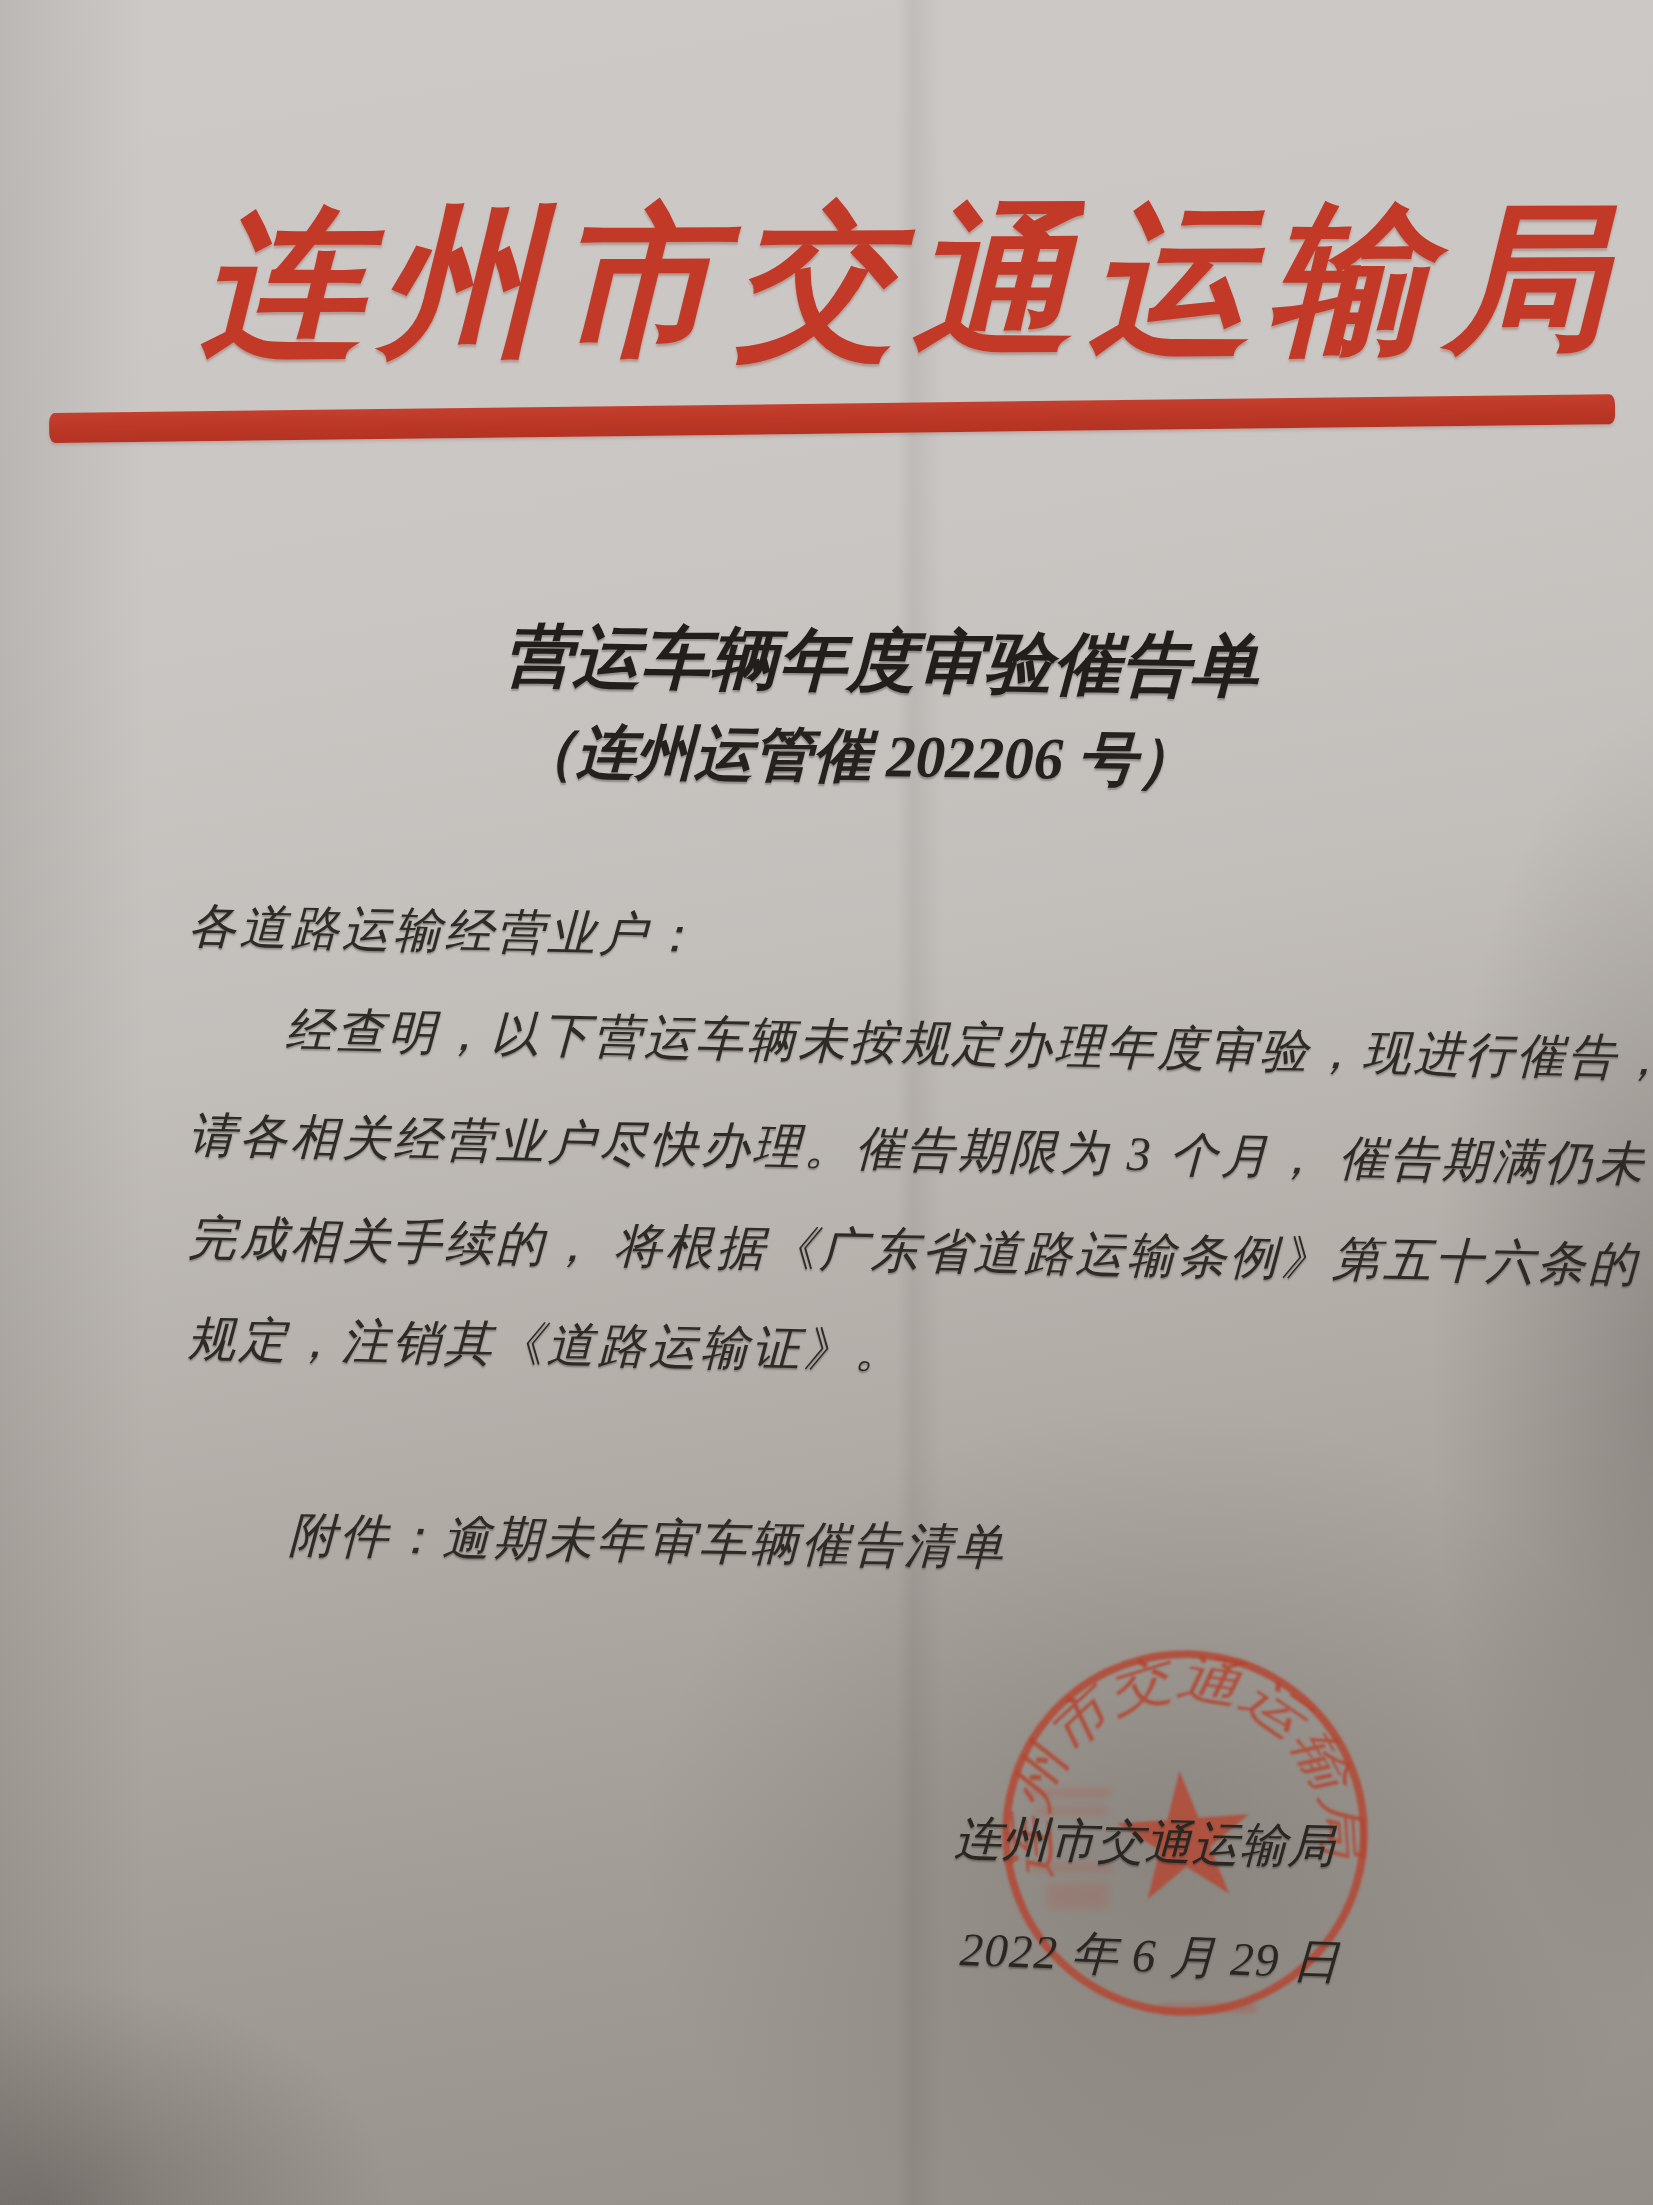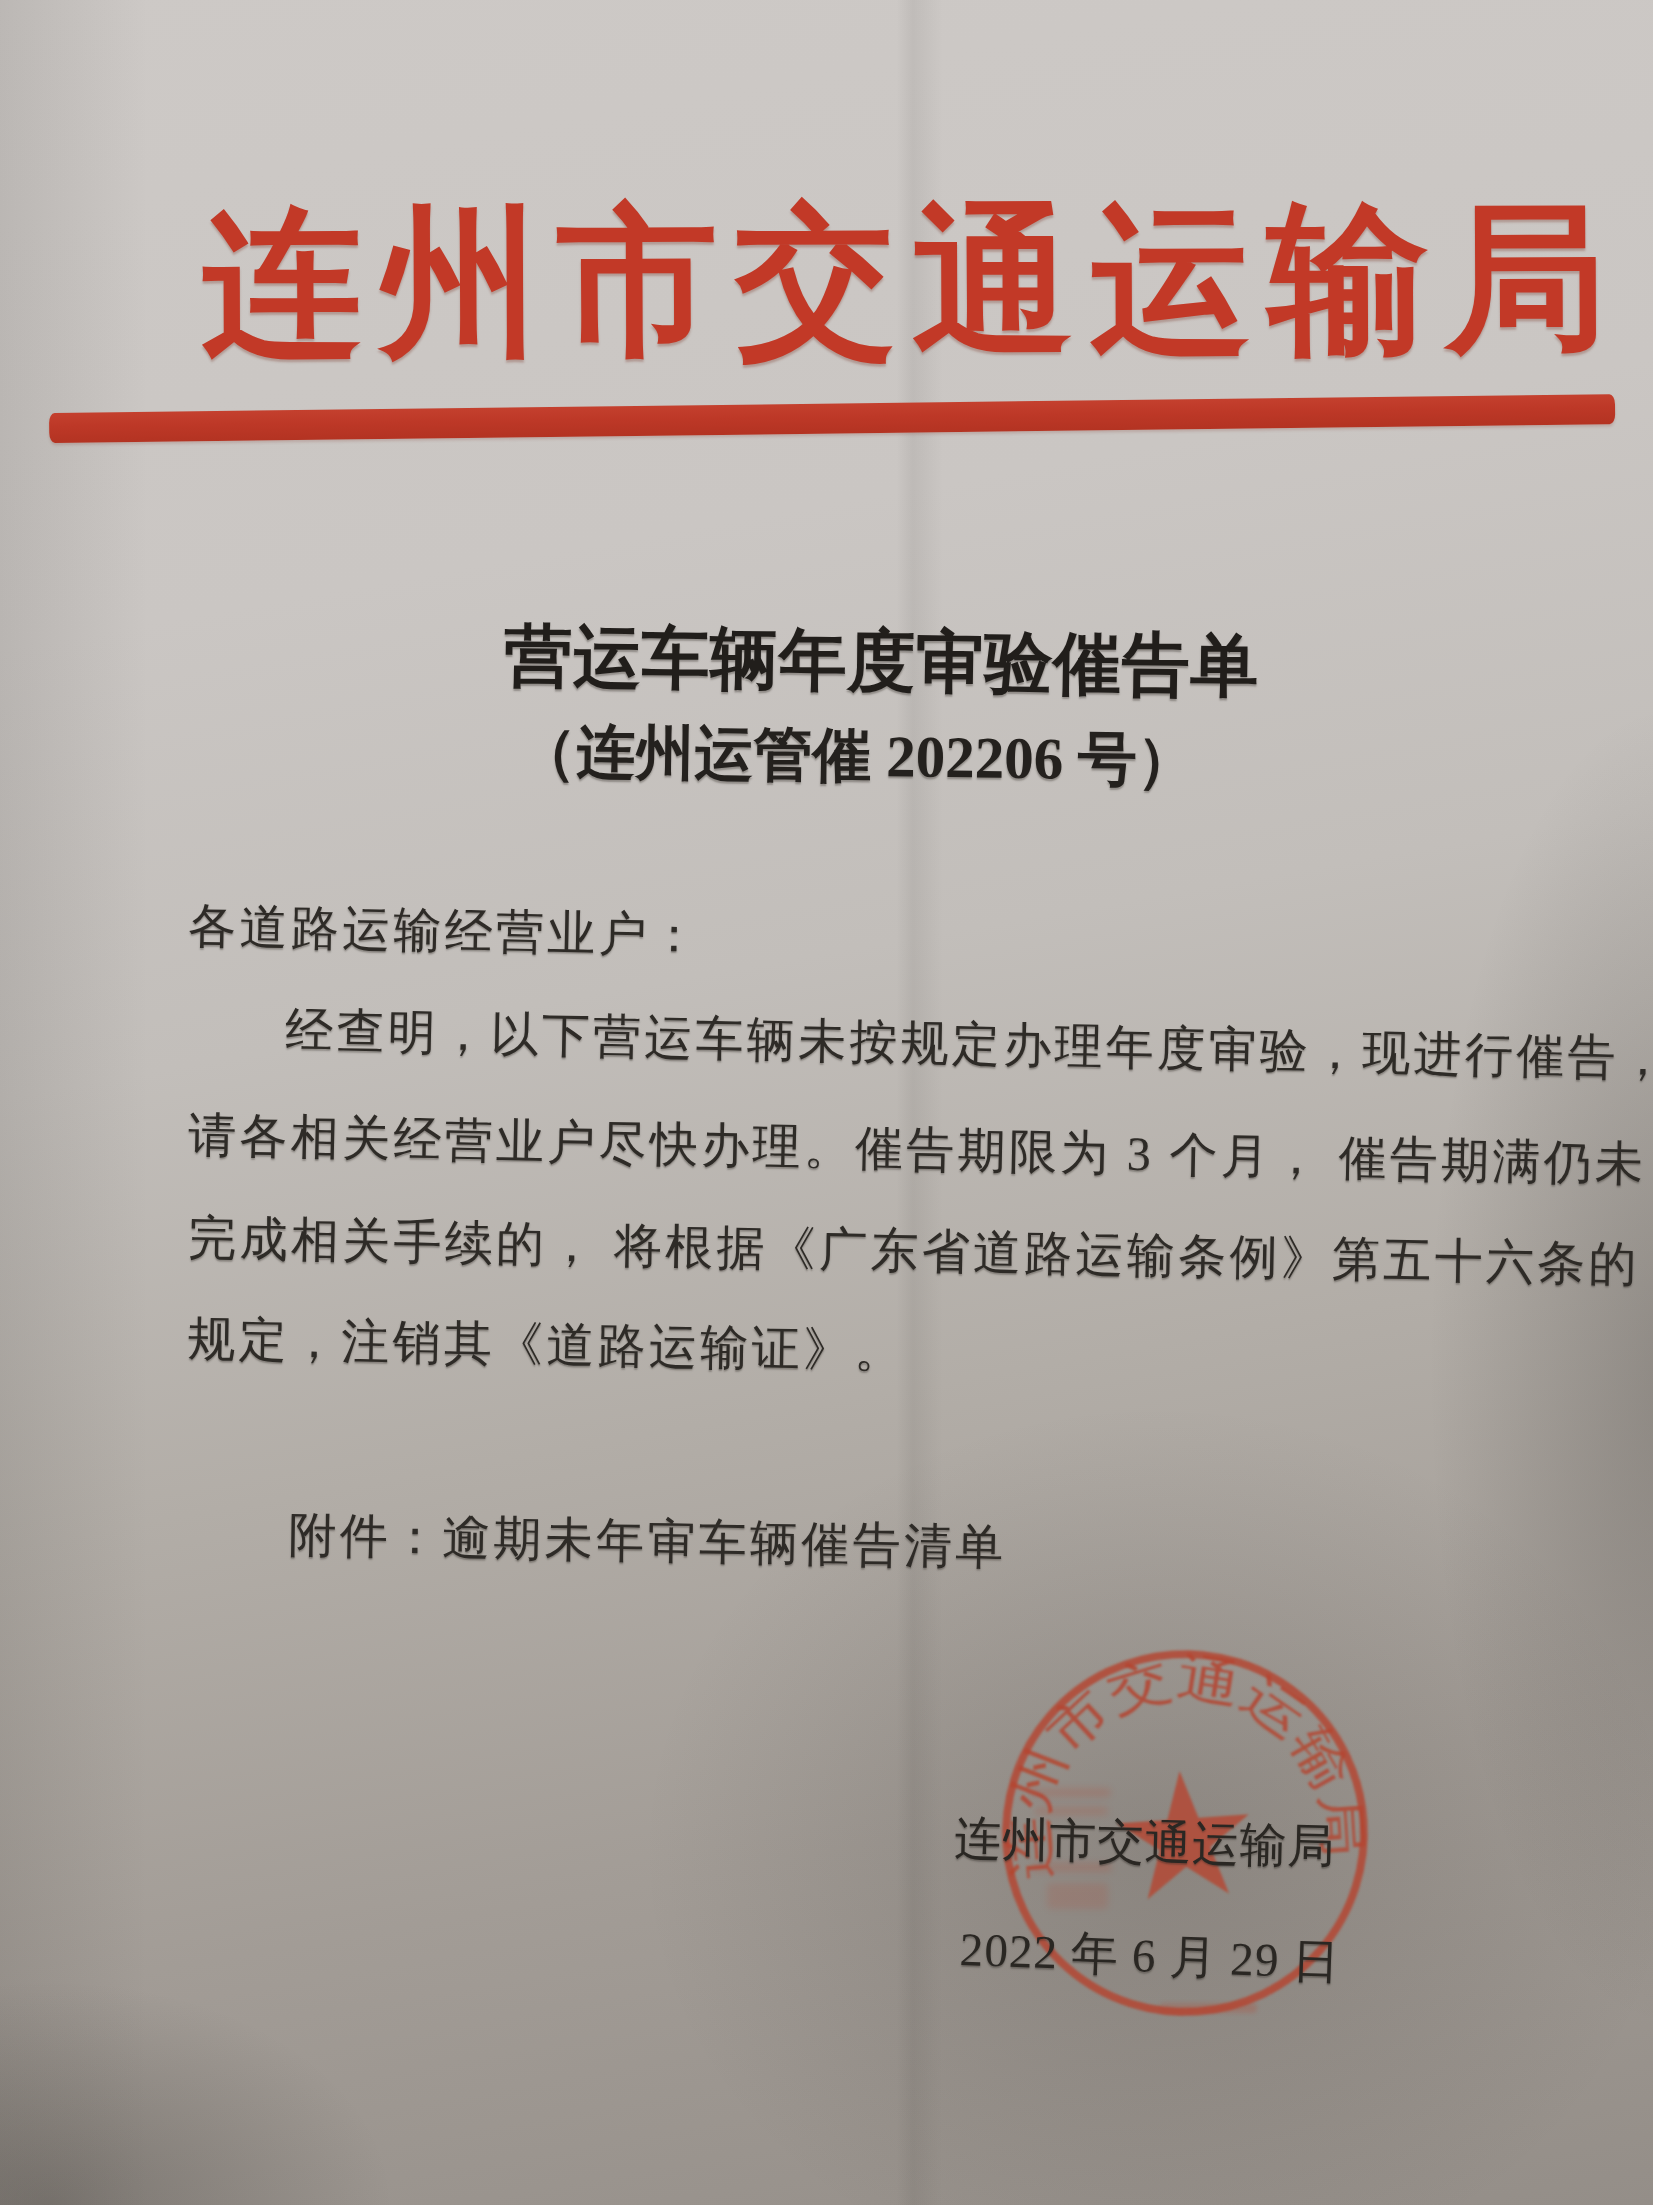--- a/index.html
+++ b/index.html
@@ -8,20 +8,21 @@
     width:1654px;height:2205px;
     overflow:hidden;
     font-family:"Liberation Serif", serif;
     background:
       radial-gradient(ellipse 528px 345px at 3% 100%, rgba(38,35,31,0.28), rgba(38,35,31,0) 65%),
       radial-gradient(ellipse 345px 945px at 101% 62%, rgba(40,36,32,0.24), rgba(40,36,32,0) 70%),
       radial-gradient(ellipse 834px 722px at 70% 84%, rgba(42,38,34,0.18), rgba(42,38,34,0) 62%),
       linear-gradient(90deg, rgba(35,32,28,0.10) 0%, rgba(35,32,28,0) 9%),
       linear-gradient(90deg, rgba(30,28,25,0) 54.2%, rgba(30,28,25,0.07) 55.2%, rgba(30,28,25,0) 57%),
       linear-gradient(170deg, #cdc9c6 0%, #cac6c3 26%, #c2beba 44%, #b2ada7 62%, #a29c96 80%, #948e88 100%);
+    font-style: italic;
   }
   .abs{position:absolute;}
   
   .agency{
     left:201px;top:177px;
     font-size:161px;font-weight:bold;letter-spacing:16.7px;white-space:pre;
     color:#c23927;
     text-shadow:0 2.8px 2.2px rgba(110,35,22,0.28);
     transform:rotate(-0.2deg);transform-origin:left top;
   }

